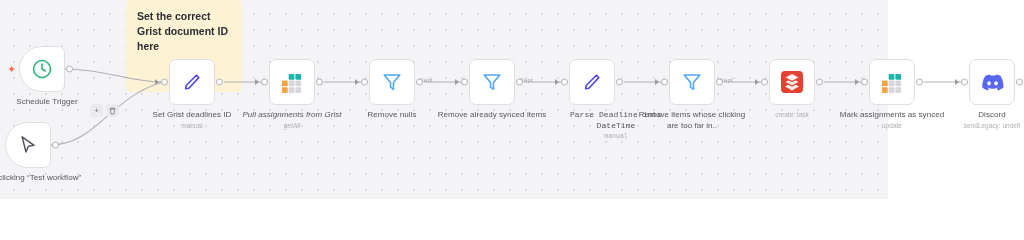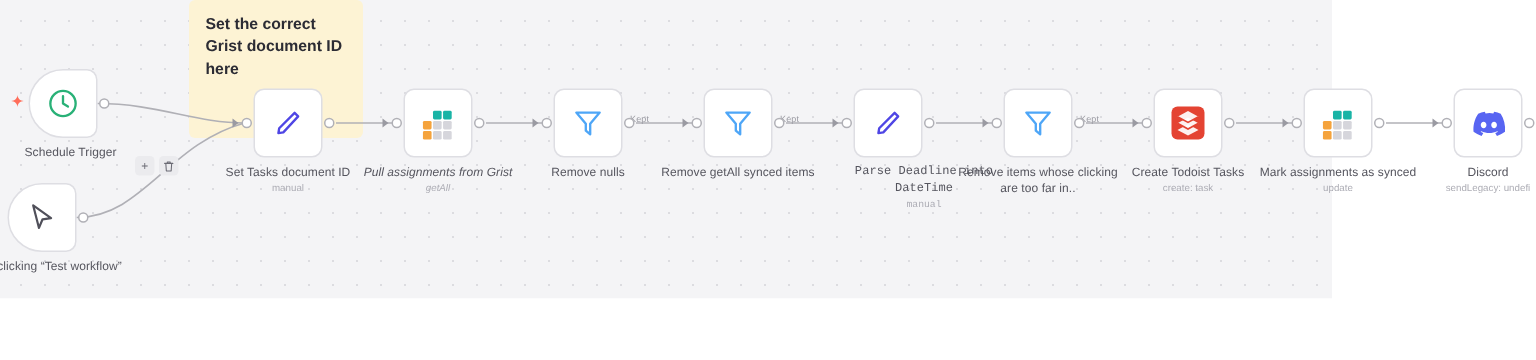--- a/index.html
+++ b/index.html
@@ -208,21 +208,21 @@
 
   <div class="node" style="left:169px; top:59px;">
     <div class="arrow-in"></div>
     <div class="port in"></div>
     <svg width="22" height="22" viewBox="0 0 24 24">
       <path d="M16.8 4.6 L19.4 7.2 L8.6 18.8 L5.0 19.4 L5.6 15.8 Z" fill="none" stroke="#4f46e5" stroke-width="1.7" stroke-linejoin="round"></path>
     </svg>
     <div class="port out"></div>
   </div>
   <div class="node-caption" style="left:137px; top:109px; width:110px;">
-    <div class="node-title">Set Tasks document ID</div>
+    <div class="node-title">Set Grist deadlines ID</div>
     <div class="node-sub">manual</div>
   </div>
 
   <div class="node" style="left:269px; top:59px;">
     <div class="arrow-in"></div>
     <div class="port in"></div>
     <svg width="23" height="23" viewBox="0 0 24 24">
       <rect x="8" y="3" width="6" height="6" rx="1" fill="#19b4a6"></rect>
       <rect x="15" y="3" width="6" height="6" rx="1" fill="#19b4a6"></rect>
       <rect x="1" y="10" width="6" height="6" rx="1" fill="#f5a33c"></rect>
@@ -253,21 +253,21 @@
 
   <div class="node" style="left:469px; top:59px;">
     <div class="arrow-in"></div>
     <div class="port in"></div>
     <svg width="22" height="22" viewBox="0 0 24 24">
       <path d="M3.5 4.4 H20.5 L13.6 12.6 V20.2 L10.4 17.6 V12.6 Z" fill="none" stroke="#4ea6f7" stroke-width="1.7" stroke-linejoin="round"></path>
     </svg>
     <div class="port out"></div>
   </div>
   <div class="node-caption" style="left:437px; top:109px; width:110px;">
-    <div class="node-title">Remove getAll synced items</div>
+    <div class="node-title">Remove already synced items</div>
   </div>
 
   <div class="node" style="left:569px; top:59px;">
     <div class="arrow-in"></div>
     <div class="port in"></div>
     <svg width="22" height="22" viewBox="0 0 24 24">
       <path d="M16.8 4.6 L19.4 7.2 L8.6 18.8 L5.0 19.4 L5.6 15.8 Z" fill="none" stroke="#4f46e5" stroke-width="1.7" stroke-linejoin="round"></path>
     </svg>
     <div class="port out"></div>
   </div>
@@ -295,21 +295,20 @@
       <rect x="1" y="1" width="22" height="22" rx="4" fill="#e44332"></rect>
       <path d="M5 7.8 L12 4.0 L19 7.8 L12 11.6 Z" fill="#ffffff" opacity="0.92"></path>
       <path d="M5 12.2 L12 8.4 L19 12.2 L12 16.0 Z" fill="#ffffff" opacity="0.92"></path>
       <path d="M5 16.6 L12 12.8 L19 16.6 L12 20.4 Z" fill="#ffffff" opacity="0.92"></path>
       <path d="M5 7.8 L12 11.6 L19 7.8" fill="none" stroke="#e44332" stroke-width="1.1"></path>
       <path d="M5 12.2 L12 16.0 L19 12.2" fill="none" stroke="#e44332" stroke-width="1.1"></path>
     </svg>
     <div class="port out"></div>
   </div>
   <div class="node-caption" style="left:737px; top:109px; width:110px;">
-    <div class="node-title">Create Todoist Tasks</div>
     <div class="node-sub">create: task</div>
   </div>
 
   <div class="node" style="left:869px; top:59px;">
     <div class="arrow-in"></div>
     <div class="port in"></div>
     <svg width="23" height="23" viewBox="0 0 24 24">
       <rect x="8" y="3" width="6" height="6" rx="1" fill="#19b4a6"></rect>
       <rect x="15" y="3" width="6" height="6" rx="1" fill="#19b4a6"></rect>
       <rect x="1" y="10" width="6" height="6" rx="1" fill="#f5a33c"></rect>

